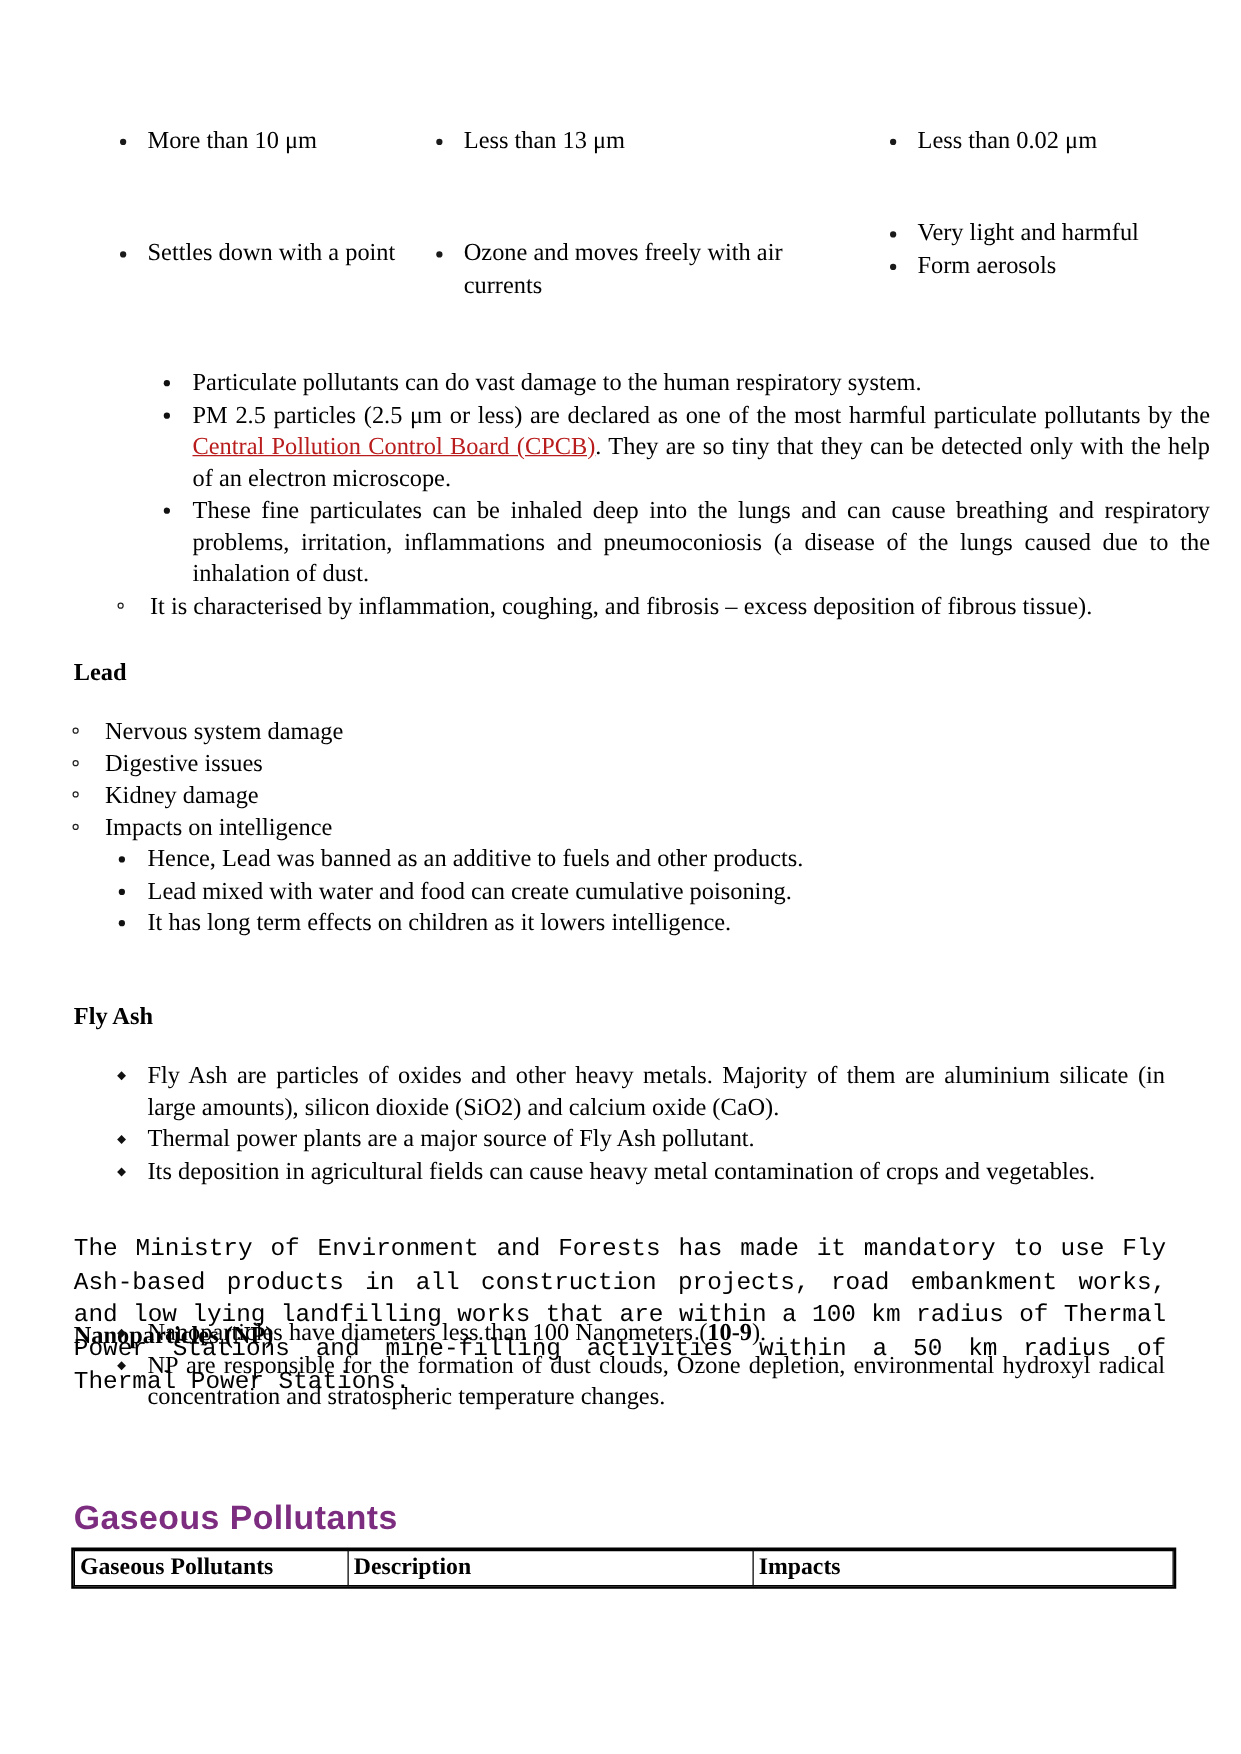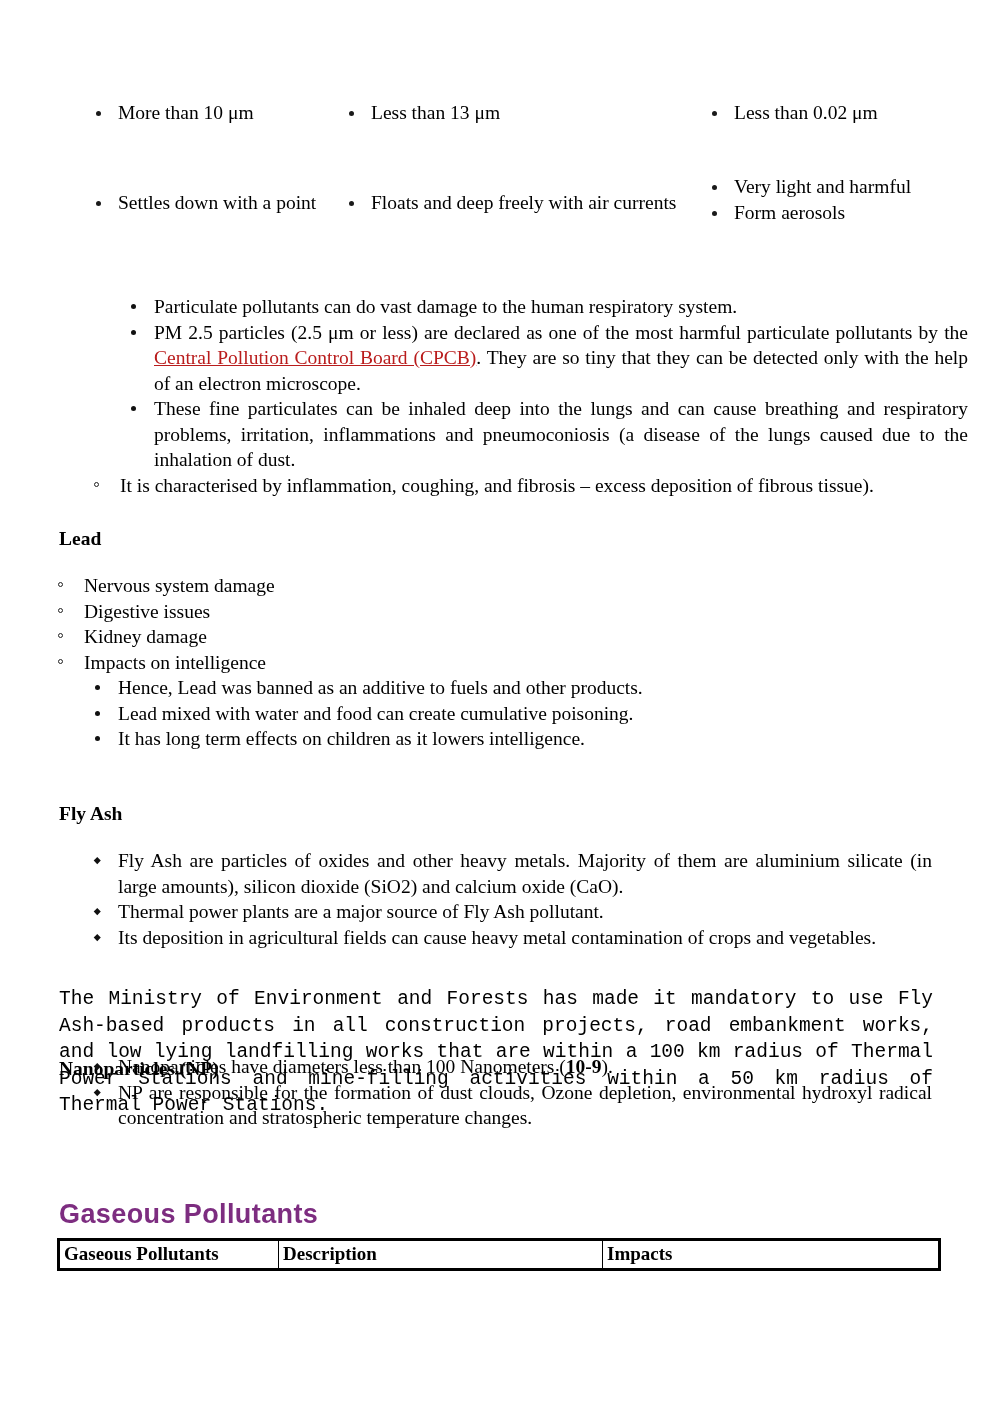--- a/index.html
+++ b/index.html
@@ -203,21 +203,21 @@
 
     <div class="col col-1">
       <div class="cbullet">More than 10 μm</div>
       <div class="gap-a"></div>
       <div class="cbullet">Settles down with a point</div>
     </div>
 
     <div class="col col-2">
       <div class="cbullet">Less than 13 μm</div>
       <div class="gap-a"></div>
-      <div class="cbullet">Floats and deep freely with air currents</div>
+      <div class="cbullet">Ozone and moves freely with air currents</div>
     </div>
 
     <div class="col col-3">
       <div class="cbullet">Less than 0.02 μm</div>
       <div class="gap-b"></div>
       <div class="cbullet">Very light and harmful</div>
       <div class="cbullet">Form aerosols</div>
     </div>
 
   </div>

